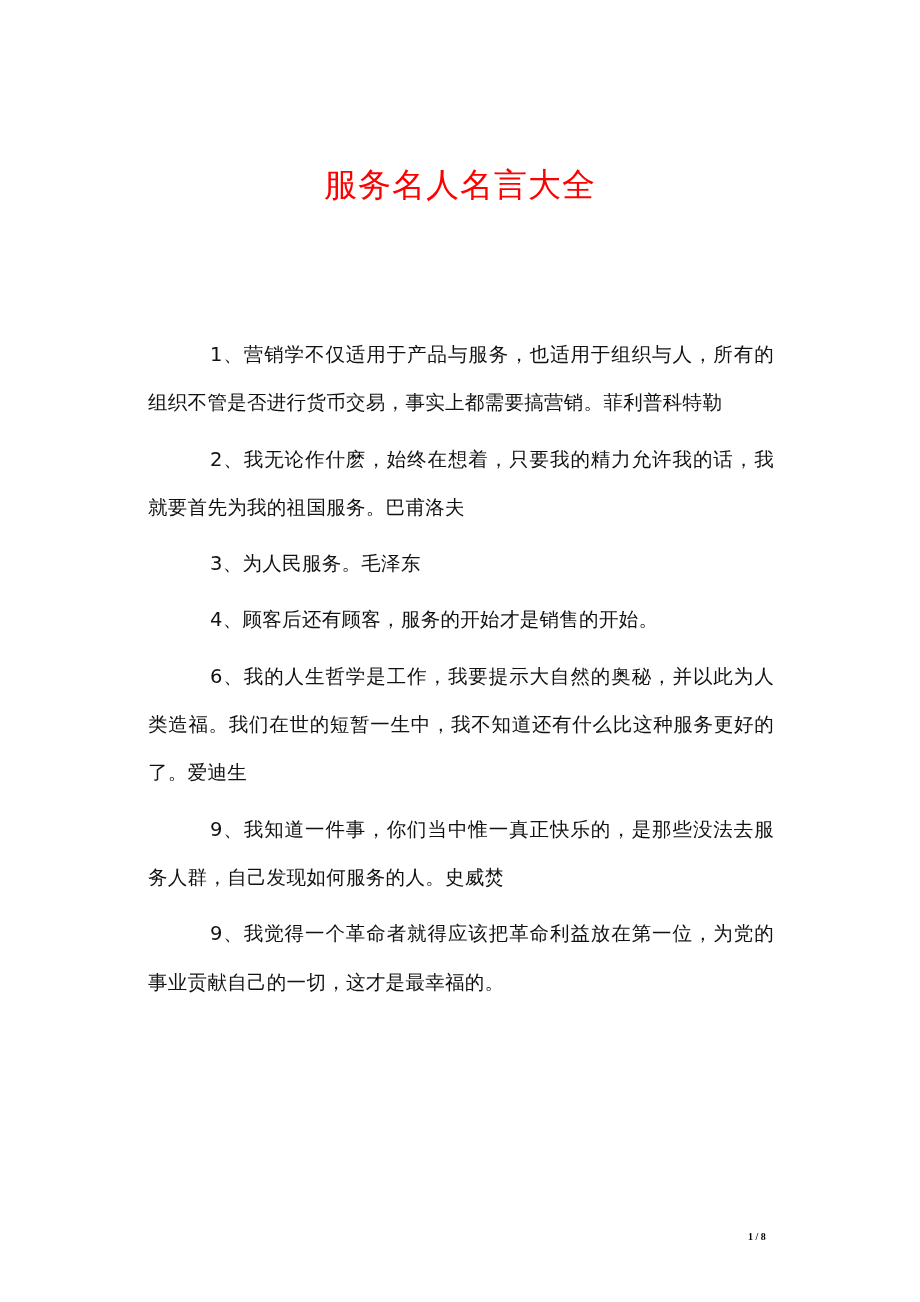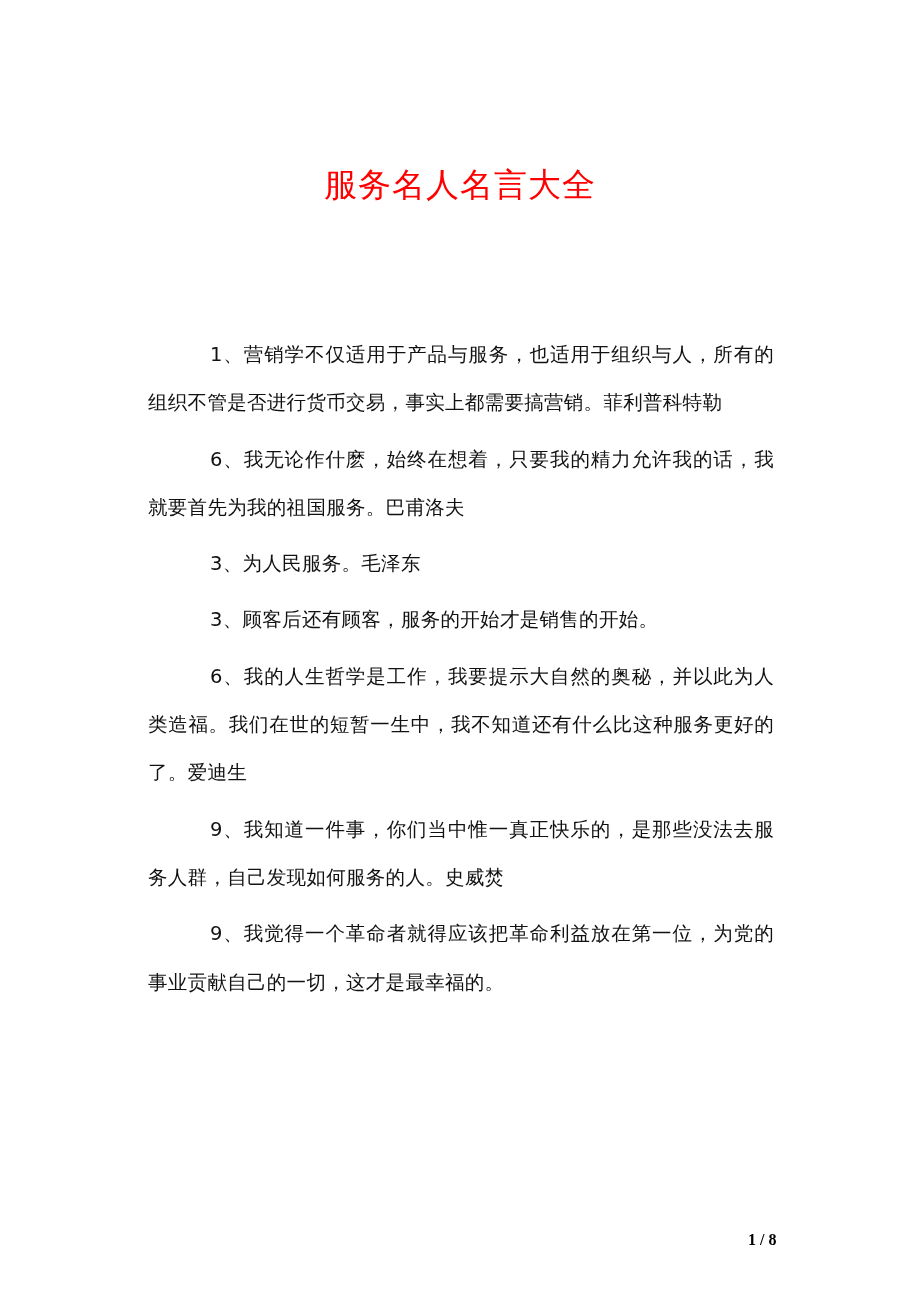--- a/index.html
+++ b/index.html
@@ -5,31 +5,31 @@
   html, body { margin: 0; padding: 0; background: #ffffff; }
   body { width: 920px; height: 1302px; position: relative; overflow: hidden;
          font-family: "DejaVu Sans", "Liberation Sans", sans-serif; color: #111; }
   .page { position: absolute; left: 0; top: 17px; width: 920px; height: 1302px; background: #fff; }
   .title { position: absolute; left: 0; width: 920px; top: 146px; text-align: center;
            font-family: "DejaVu Serif", "Liberation Serif", serif;
            font-size: 33px; line-height: 44px; color: #ff0000; letter-spacing: 1px; }
   .body { position: absolute; left: 140px; top: 306px; width: 642px; }
   .para { margin: 8px; font-size: 19.5px; line-height: 48.3px; text-indent: 62px;
           text-align: justify; color: #111; letter-spacing: 0.3px; }
-  .footer { position: absolute; left: 748px; top: 1214px; font-size: 16px; font-weight: bold;
+  .footer { position: absolute; left: 748px; top: 1214px; font-size: 10px; font-weight: bold;
             font-family: "Liberation Serif", serif; color: #000; }
 </style>
 </head>
 <body>
 
 <div class="page">
   <div class="title">服务名人名言大全</div>
   <div class="body">
     <p class="para">1、营销学不仅适用于产品与服务，也适用于组织与人，所有的组织不管是否进行货币交易，事实上都需要搞营销。菲利普科特勒</p>
-    <p class="para">6、我无论作什麽，始终在想着，只要我的精力允许我的话，我就要首先为我的祖国服务。巴甫洛夫</p>
+    <p class="para">2、我无论作什麽，始终在想着，只要我的精力允许我的话，我就要首先为我的祖国服务。巴甫洛夫</p>
     <p class="para">3、为人民服务。毛泽东</p>
-    <p class="para">3、顾客后还有顾客，服务的开始才是销售的开始。</p>
+    <p class="para">4、顾客后还有顾客，服务的开始才是销售的开始。</p>
     <p class="para">6、我的人生哲学是工作，我要提示大自然的奥秘，并以此为人类造福。我们在世的短暂一生中，我不知道还有什么比这种服务更好的了。爱迪生</p>
     <p class="para">9、我知道一件事，你们当中惟一真正快乐的，是那些没法去服务人群，自己发现如何服务的人。史威焚</p>
     <p class="para">9、我觉得一个革命者就得应该把革命利益放在第一位，为党的事业贡献自己的一切，这才是最幸福的。</p>
   </div>
   <div class="footer">1 / 8</div>
 </div>
 
 </body></html>

